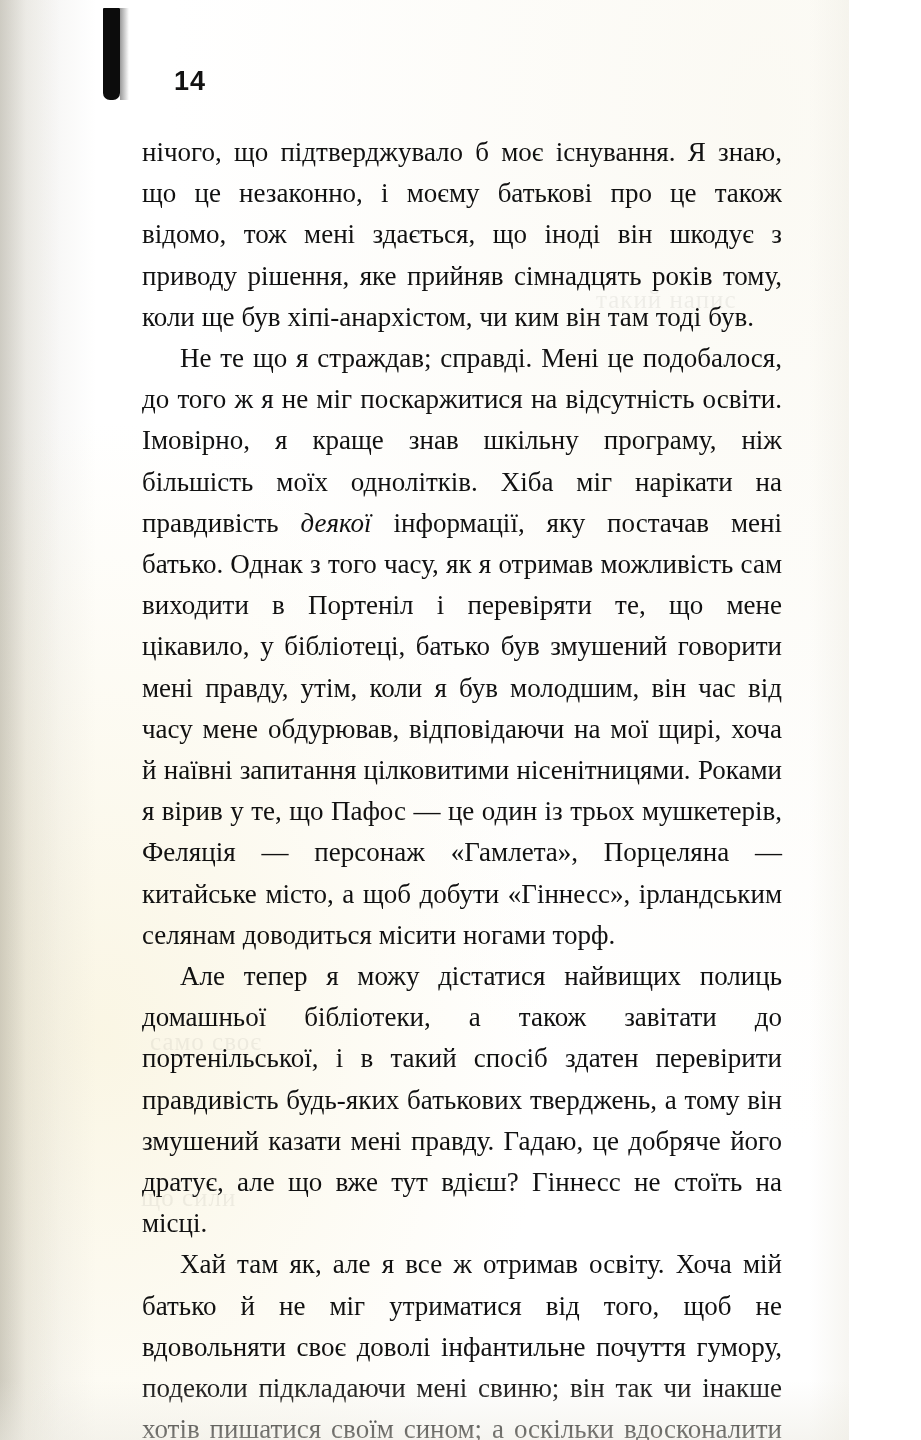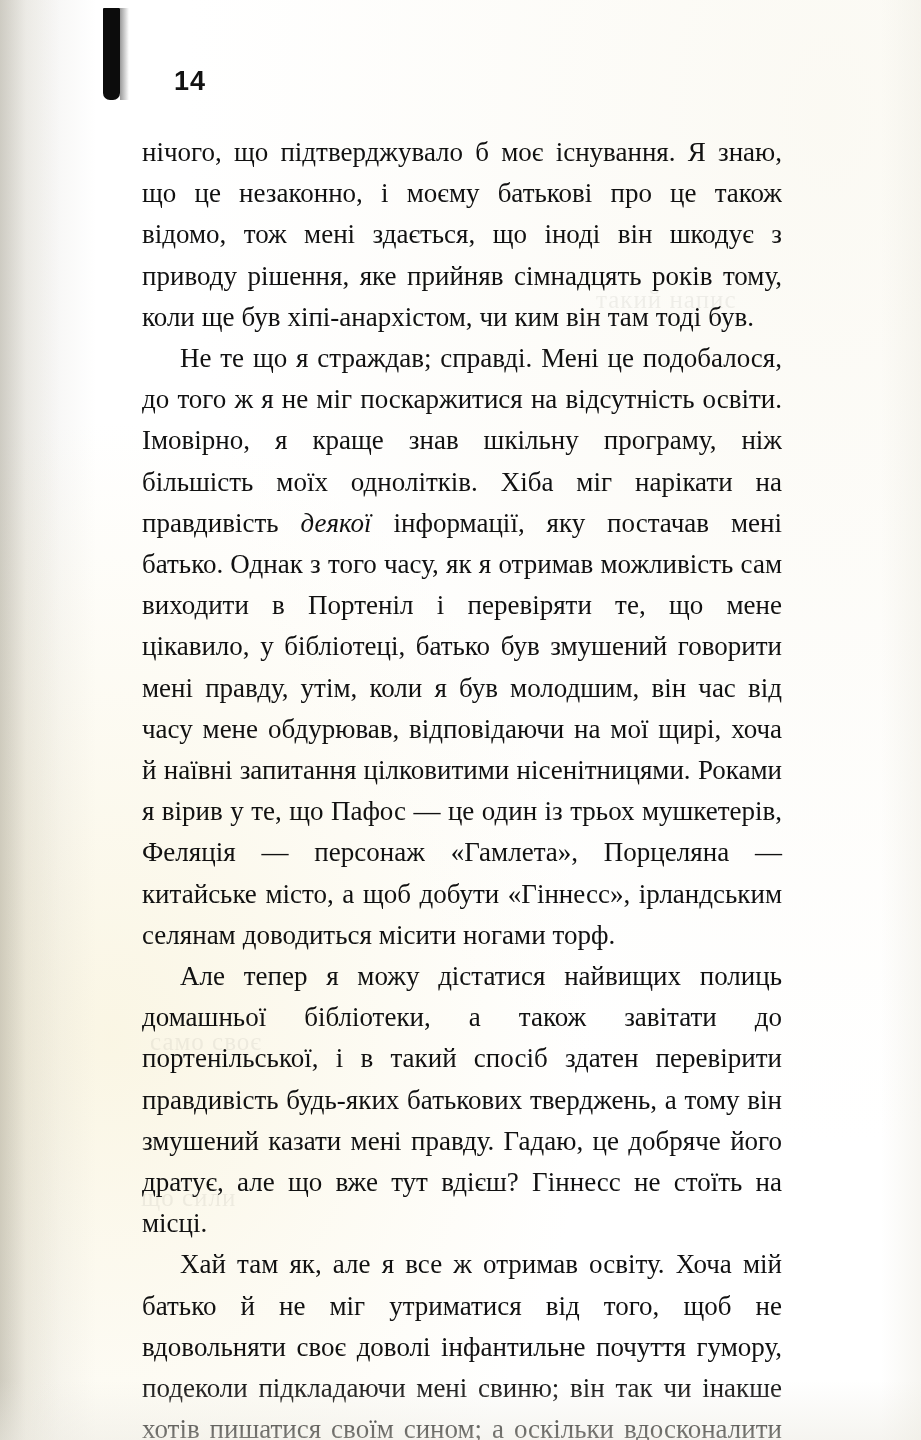--- a/index.html
+++ b/index.html
@@ -9,21 +9,21 @@
     background: #ffffff;
   }
   body {
     width: 921px;
     height: 1440px;
     overflow: hidden;
     font-family: "Liberation Serif", serif;
   }
   .page {
     position: relative;
-    width: 921px;
+    width: 849px;
     height: 1440px;
     background: #fdfdfb;
     background-image:
       linear-gradient(90deg, #f3f1ea 0px, #ffffff 60px, #ffffff 100%),
       linear-gradient(180deg, #fffffe 0%, #fdfdf9 60%, #fbfaf3 100%);
     overflow: hidden;
   }
   
   .paper-tint {
     position: absolute;

